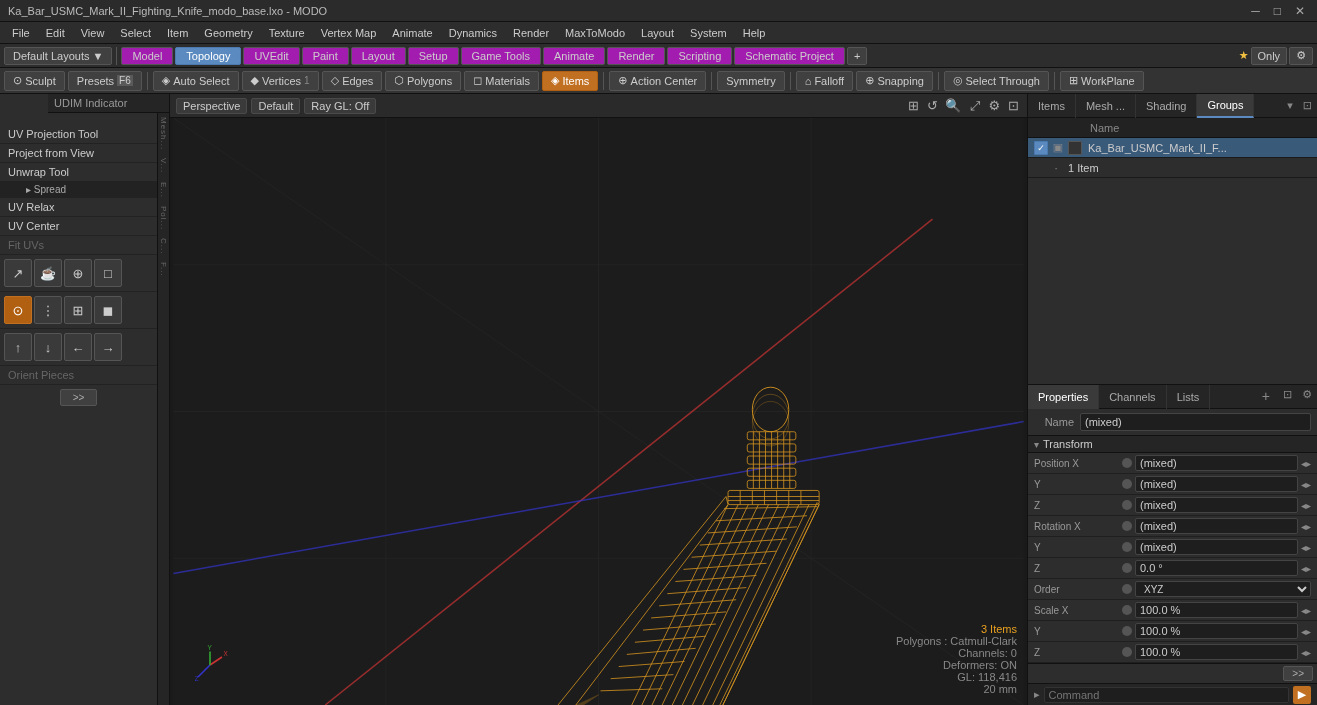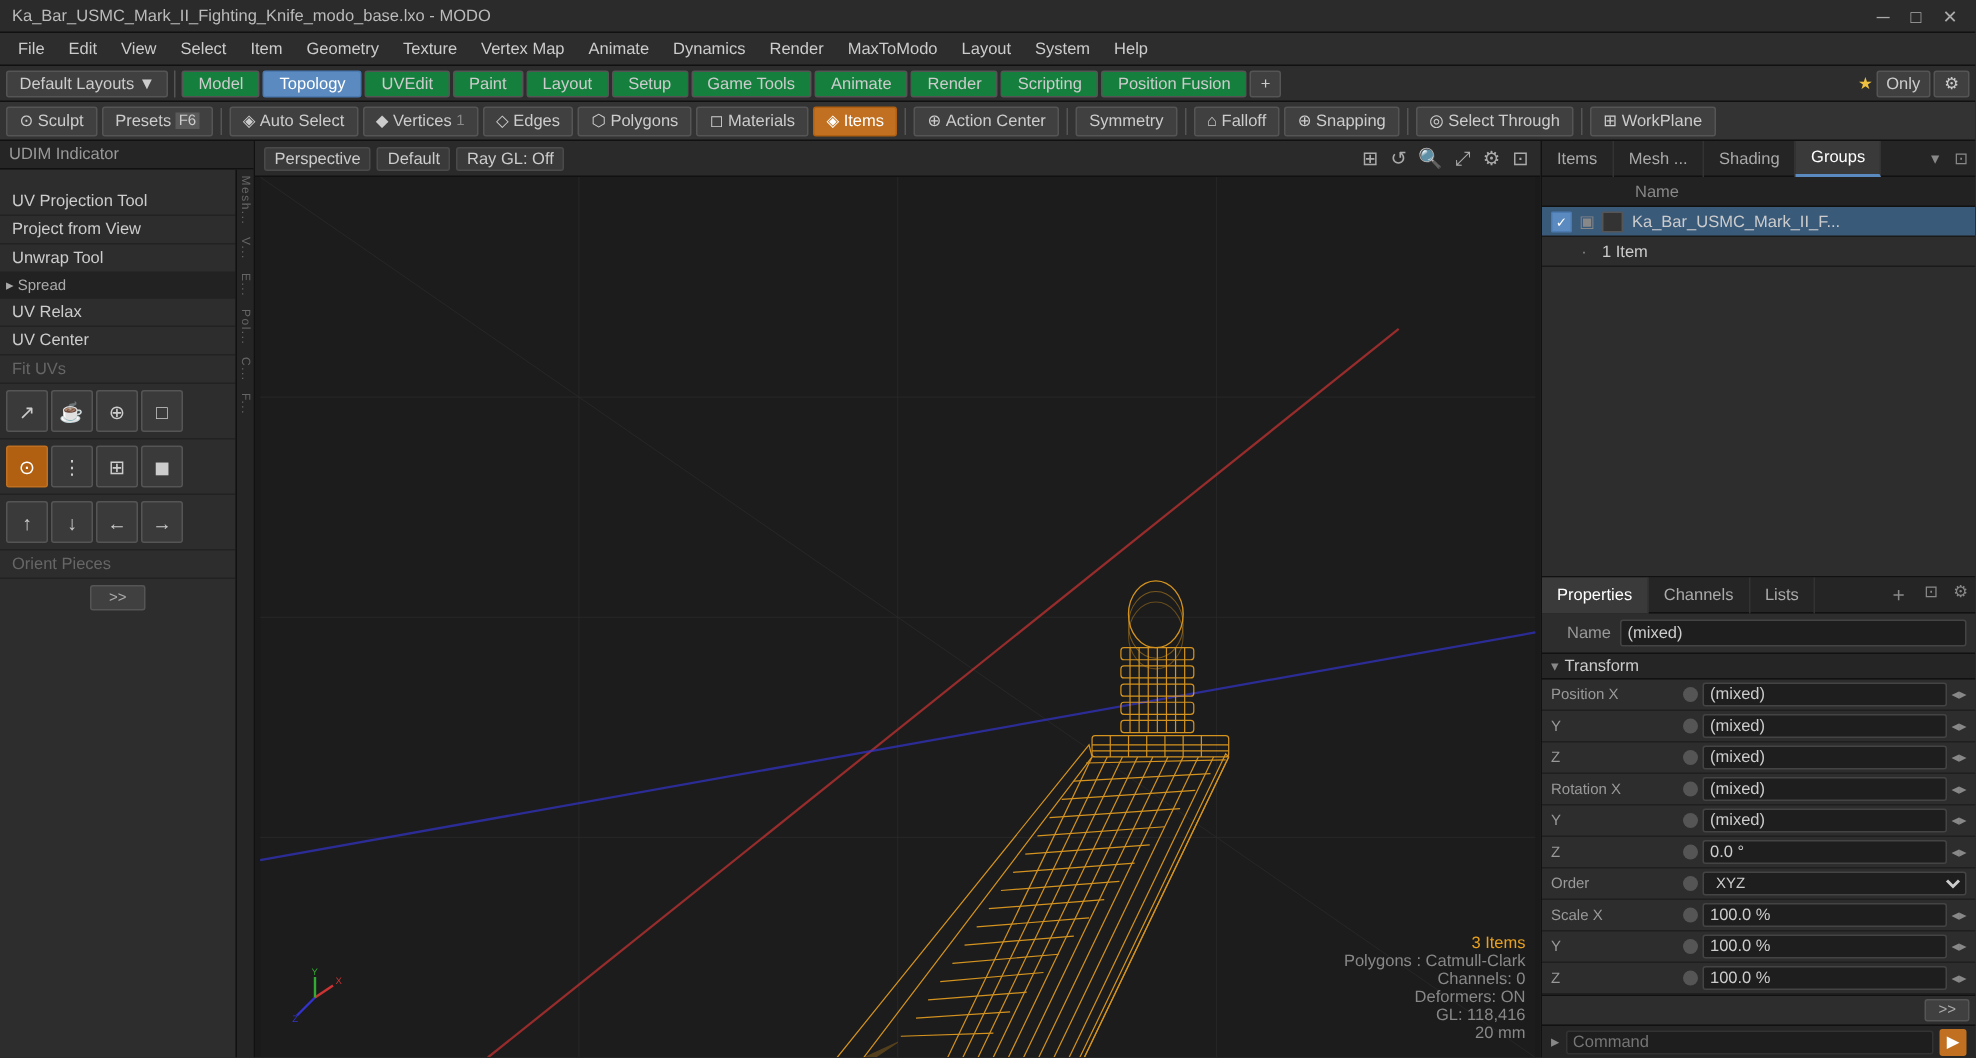--- a/index.html
+++ b/index.html
@@ -52,21 +52,21 @@
       color: #ccc;
       font-size: 11px;
       padding: 2px 8px;
       cursor: pointer;
       border-radius: 2px;
       height: 18px;
       display: flex;
       align-items: center;
     }
     .mode-tab {
-      background: #15803d;
+      background: #a21caf;
       border: 1px solid #555;
       color: #ccc;
       font-size: 11px;
       padding: 2px 10px;
       cursor: pointer;
       border-radius: 2px;
       height: 18px;
       display: flex;
       align-items: center;
     }
@@ -128,33 +128,34 @@
       flex-direction: column;
     }
     #left-panel .panel-header {
       background: #252525;
       padding: 3px 6px;
       font-size: 11px;
       color: #999;
       border-bottom: 1px solid #111;
       display: flex;
       justify-content: space-between;
+      margin-left: 48px;
     }
     .tool-item {
       padding: 3px 8px;
       font-size: 11px;
       color: #ccc;
       cursor: pointer;
       border-bottom: 1px solid #222;
     }
     .tool-item.section {
       background: #222;
       color: #aaa;
       font-size: 10px;
-      padding: 2px 4px;
+      padding: 2px 26px;
     }
     .tool-item.dim { color: #666; }
     .tool-icons-row {
       display: flex;
       padding: 4px;
       gap: 2px;
       flex-wrap: wrap;
       border-bottom: 1px solid #222;
     }
     .tool-icon-btn {
@@ -577,21 +578,21 @@
   <div class="mode-tab">Model</div>
   <div class="mode-tab active">Topology</div>
   <div class="mode-tab">UVEdit</div>
   <div class="mode-tab">Paint</div>
   <div class="mode-tab">Layout</div>
   <div class="mode-tab">Setup</div>
   <div class="mode-tab">Game Tools</div>
   <div class="mode-tab">Animate</div>
   <div class="mode-tab">Render</div>
   <div class="mode-tab">Scripting</div>
-  <div class="mode-tab">Position Fusion</div>
+  <div class="mode-tab">Schematic Project</div>
   <div class="icon-btn">+</div>
   <div class="spacer"></div>
   <span class="star">★</span>
   <div class="icon-btn">Only</div>
   <div class="icon-btn">⚙</div>
 </div>
 
 <div id="toolbar2">
   <div class="tool-btn">
     <span>⊙</span>

